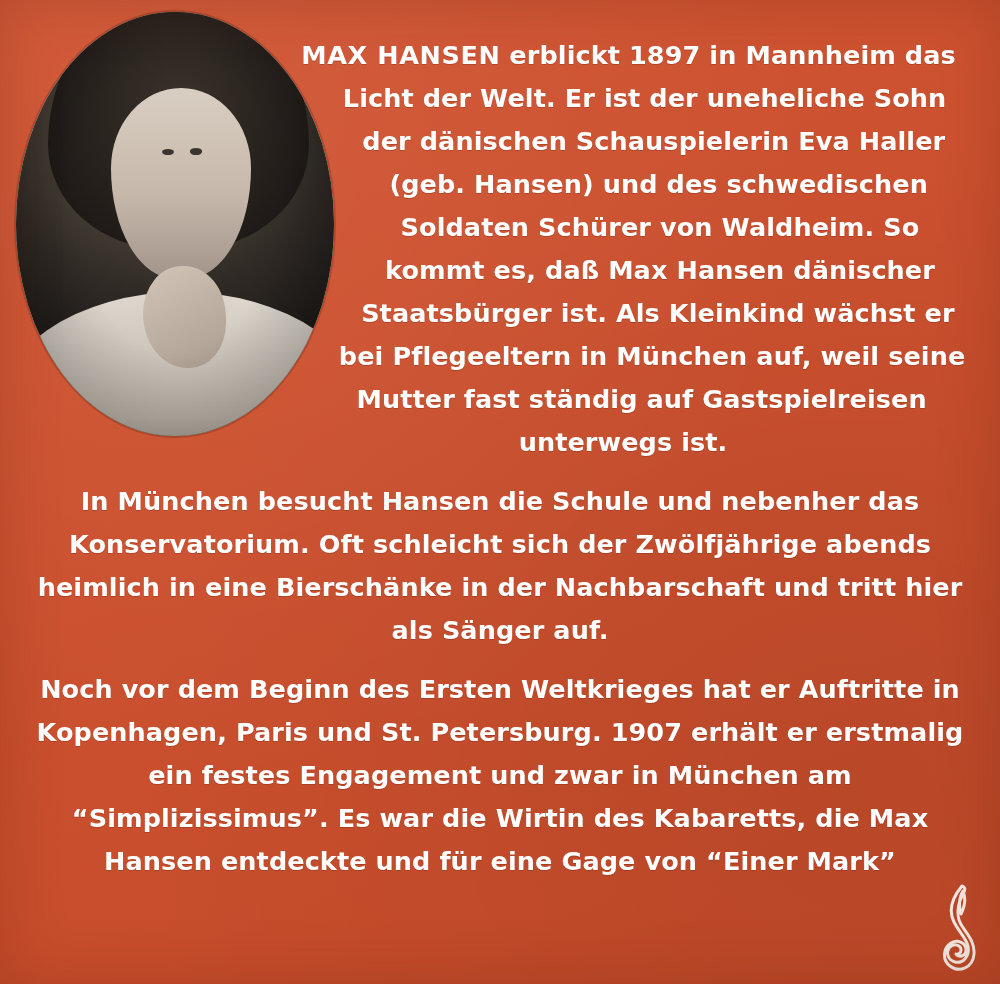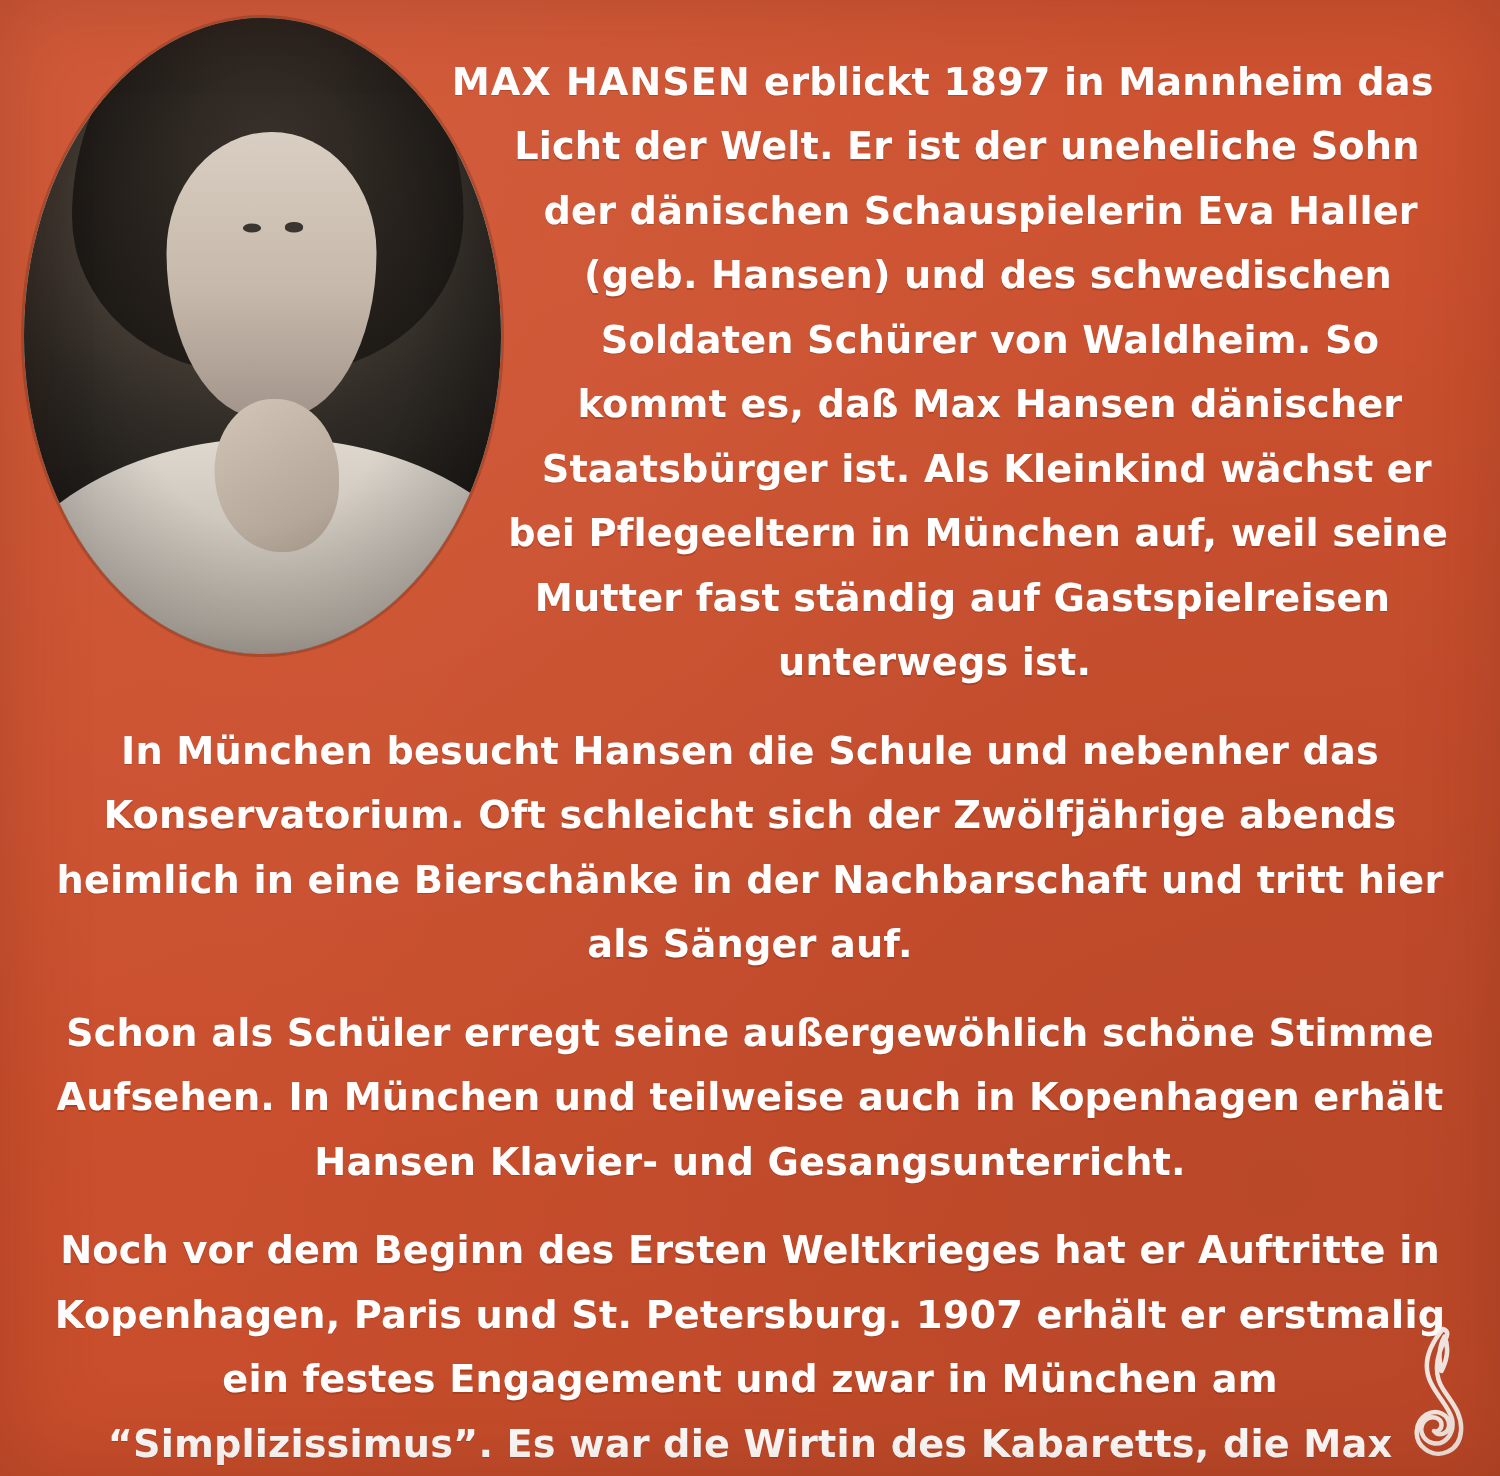--- a/index.html
+++ b/index.html
@@ -164,21 +164,20 @@
       </div>
       <div class="shoulder"></div>
       <div class="hand"></div>
       <div class="vignette"></div>
     </div>
   </div>
 
   <div class="text-block">
     <p class="para para-1"><span class="float-spacer"></span><span class="name">MAX HANSEN</span><span> erblickt 1897 in Mannheim das Licht der Welt. Er ist der uneheliche Sohn der dänischen Schauspielerin Eva Haller (geb. Hansen) und des schwedischen Soldaten Schürer von Waldheim. So kommt es, daß Max Hansen dänischer Staatsbürger ist. Als Kleinkind wächst er bei Pflegeeltern in München auf, weil seine Mutter fast ständig auf Gastspielreisen unterwegs ist.</span></p>
     <p class="para para-2">In München besucht Hansen die Schule und nebenher das Konservatorium. Oft schleicht sich der Zwölfjährige abends heimlich in eine Bierschänke in der Nachbarschaft und tritt hier als Sänger auf.</p>
-    <p class="para para-3">Schon als Schüler erregt seine außergewöhlich schöne Stimme Aufsehen. In München und teilweise auch in Kopenhagen erhält Hansen Klavier- und Gesangsunterricht.</p>
     <p class="para para-4">Noch vor dem Beginn des Ersten Weltkrieges hat er Auftritte in Kopenhagen, Paris und St. Petersburg. 1907 erhält er erstmalig ein festes Engagement und zwar in München am “Simplizissimus”. Es war die Wirtin des Kabaretts, die Max Hansen entdeckte und für eine Gage von “Einer Mark”</p>
   </div>
 
   <svg class="clef" viewBox="0 0 54 96" aria-hidden="true">
     <path d="M30 4 C20 16 16 28 22 40 C27 50 34 56 36 64 C38 74 31 82 23 80 C16 78 13 70 18 65 C22 61 29 63 29 68 C29 71 26 73 24 72 C27 76 34 74 34 68 C34 61 26 57 19 61 C11 66 10 78 18 84 C27 91 41 86 42 72 C43 60 35 52 30 44 C24 35 25 23 31 12 C34 7 33 5 30 4 Z M31 9 C34 16 33 24 29 32 C27 25 27 16 31 9 Z" fill="none" stroke="#f6f2ec" stroke-width="3" stroke-linecap="round" stroke-linejoin="round"></path>
   </svg>
 
   <div class="edge-shadow"></div>
 </div>
 

